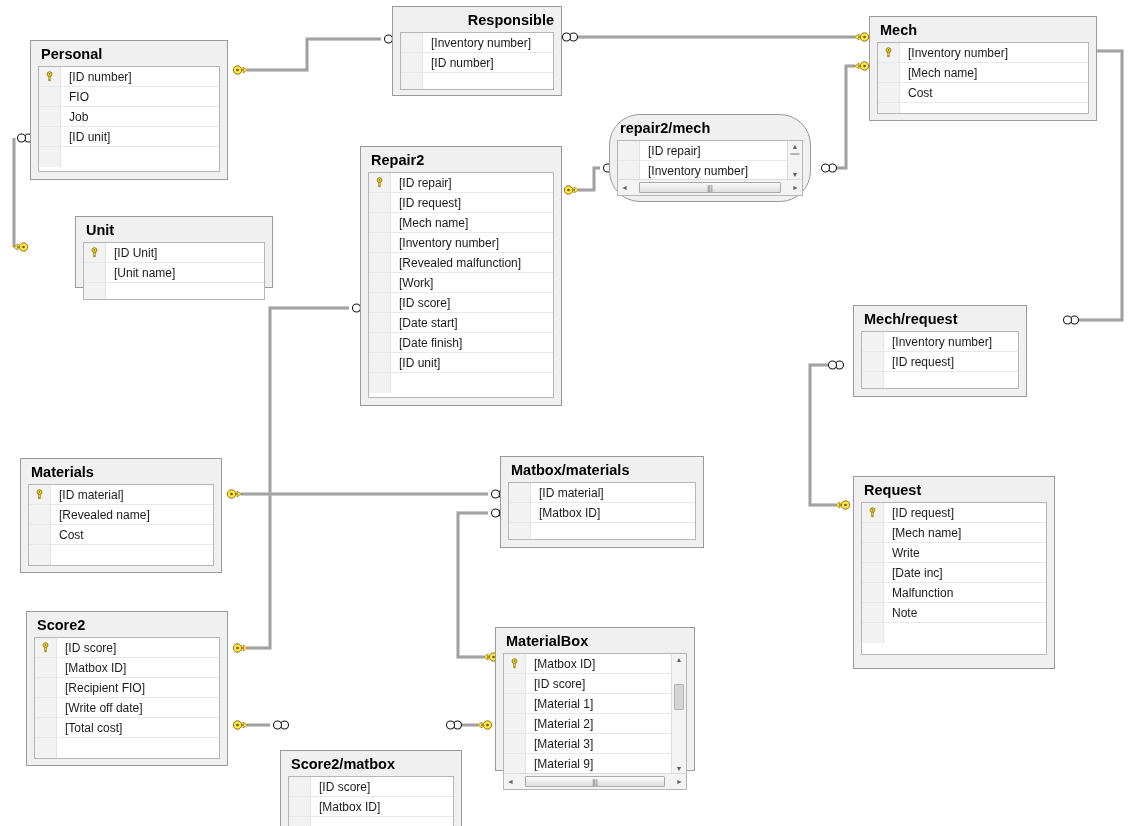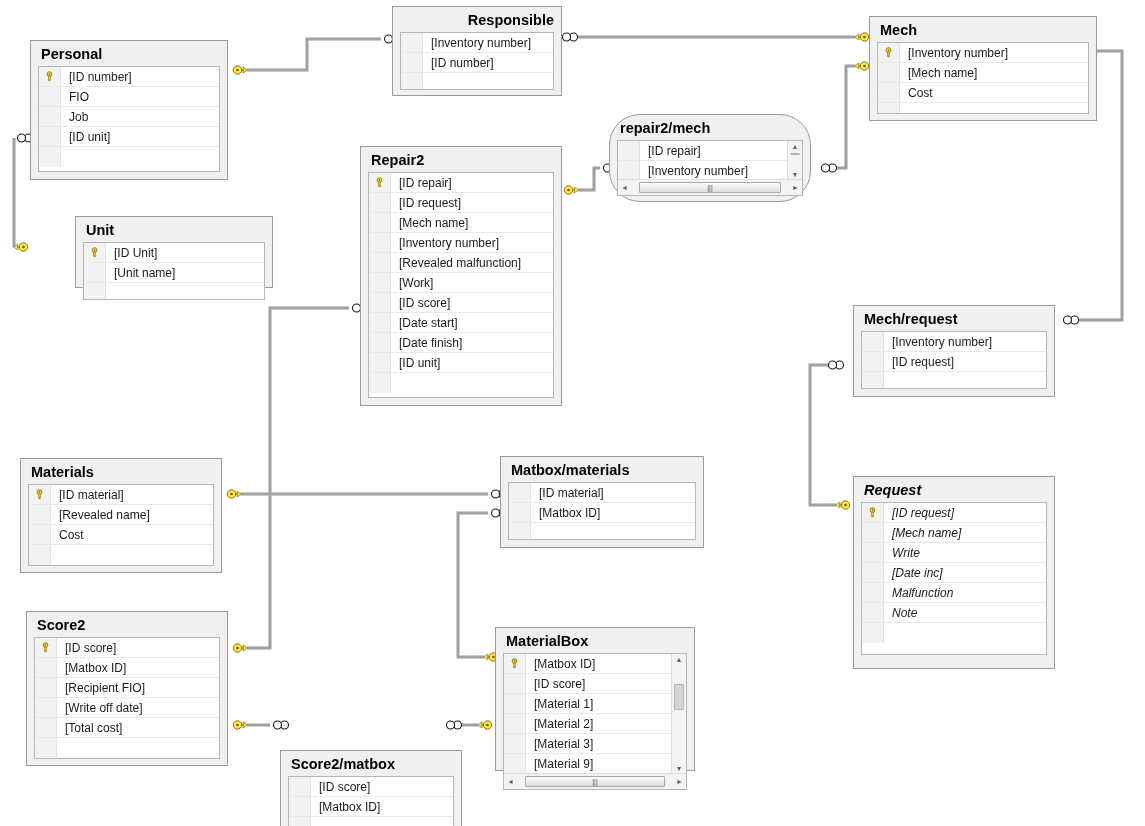--- a/index.html
+++ b/index.html
@@ -434,39 +434,39 @@
             <div class="row">
               <div class="gutter"></div>
               <div class="fld">[ID unit]</div>
             </div>
             <div class="row blank">
               <div class="gutter"></div>
             </div>
           </div>
         </div>
       </div>
-      <div class="ent" style="left: 853px; top: 305px; width: 202px; height: 92px;">
+      <div class="ent" style="left: 853px; top: 305px; width: 174px; height: 92px;">
         <div class="ent-title">Mech/request</div>
         <div class="grid" style="height: 58px;">
           <div>
             <div class="row">
               <div class="gutter"></div>
               <div class="fld">[Inventory number]</div>
             </div>
             <div class="row">
               <div class="gutter"></div>
               <div class="fld">[ID request]</div>
             </div>
             <div class="row blank">
               <div class="gutter"></div>
             </div>
           </div>
         </div>
       </div>
-      <div class="ent" style="left: 853px; top: 476px; width: 202px; height: 193px; font-style: italic;">
+      <div class="ent" style="left: 853px; top: 476px; width: 202px; height: 193px;">
         <div class="ent-title">Request</div>
         <div class="grid" style="height: 153px;">
           <div>
             <div class="row">
               <div class="gutter">
                 <svg class="keyico" viewBox="0 0 12 12" xmlns="http://www.w3.org/2000/svg">
                   <circle cx="6" cy="3.4" r="2.6" fill="#ffe14a" stroke="#8a7400" stroke-width="1"></circle>
                   <circle cx="6" cy="3.2" r="0.9" fill="#7a6600"></circle>
                   <path d="M5.1,5.4 L5.1,10.6 L6.9,10.6 L6.9,9.4 L6.1,9.4 L6.9,8.6 L6.9,5.4 Z" fill="#ffe14a" stroke="#8a7400" stroke-width="0.8" stroke-linejoin="round"></path>
                 </svg>

